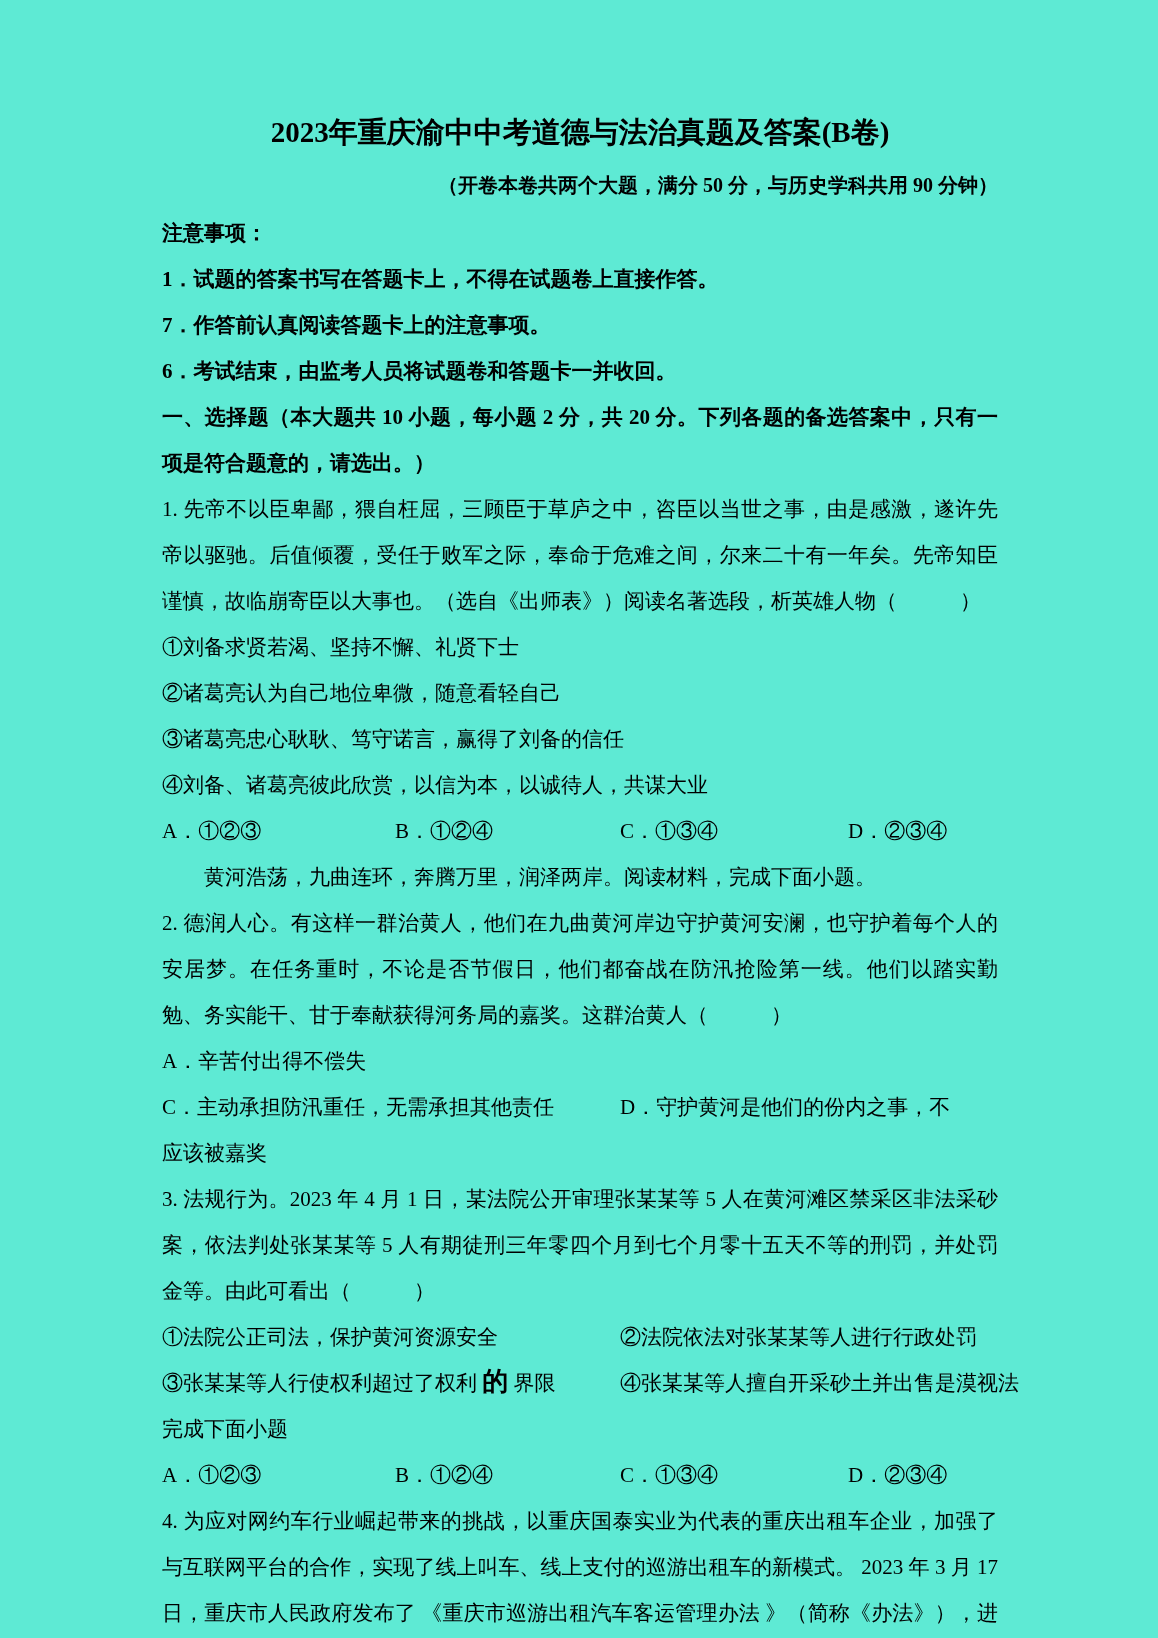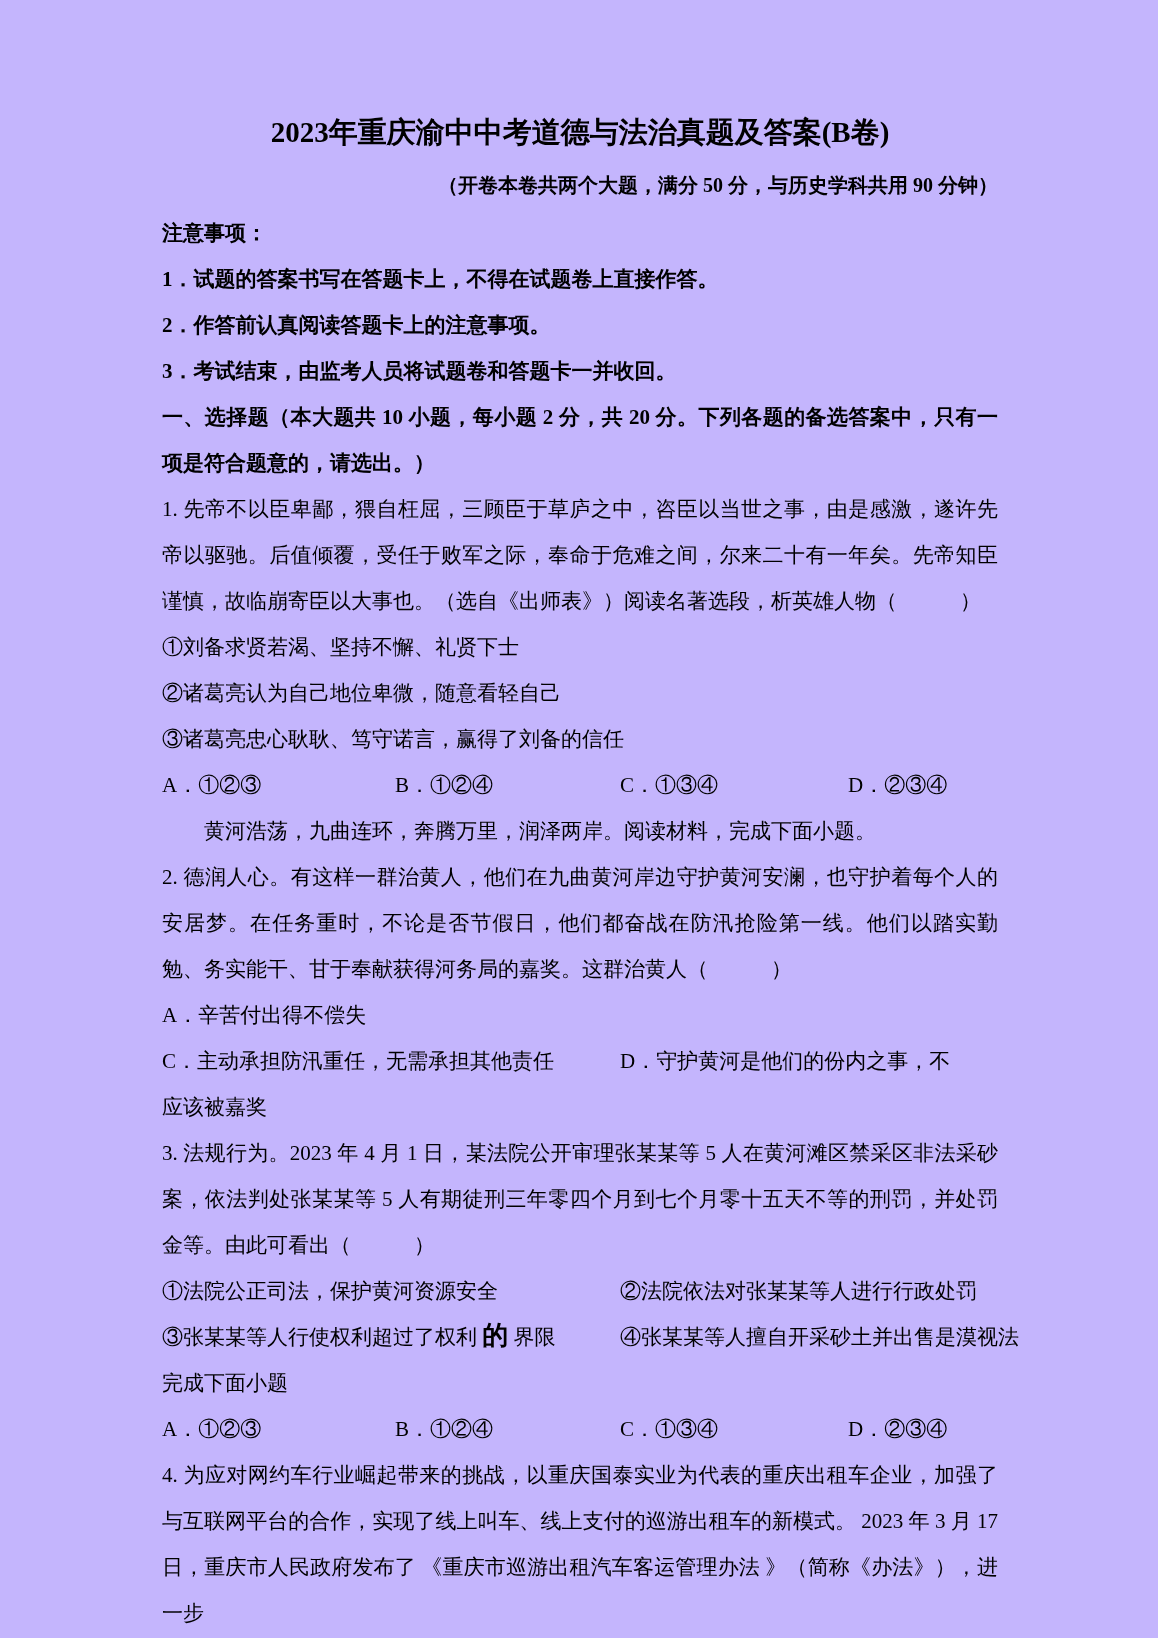--- a/index.html
+++ b/index.html
@@ -5,21 +5,21 @@
   html, body {
     margin: 0;
     padding: 0;
     background: #ffffff;
   }
   .page {
     width: 1158px;
     height: 1638px;
     box-sizing: border-box;
     padding: 112px 160px 30px 162px;
-    background: #c4b5fd;
+    background: #5eead4;
     color: #000000;
     font-family: "Liberation Serif", "DejaVu Serif", serif;
     font-size: 21px;
     line-height: 46px;
     overflow: hidden;
   }
   .doc-title {
     text-align: center;
     font-weight: bold;
     font-size: 29px;
@@ -60,27 +60,28 @@
 </style>
 </head>
 <body>
 
 <div class="page">
   <h1 class="doc-title">2023年重庆渝中中考道德与法治真题及答案(B卷)</h1>
   <div class="doc-subtitle">（开卷本卷共两个大题，满分 50 分，与历史学科共用 90 分钟）</div>
   <div id="doc-body">
       <p class="line bold">注意事项：</p>
       <p class="line bold">1．试题的答案书写在答题卡上，不得在试题卷上直接作答。</p>
-      <p class="line bold">2．作答前认真阅读答题卡上的注意事项。</p>
-      <p class="line bold">3．考试结束，由监考人员将试题卷和答题卡一并收回。</p>
+      <p class="line bold">7．作答前认真阅读答题卡上的注意事项。</p>
+      <p class="line bold">6．考试结束，由监考人员将试题卷和答题卡一并收回。</p>
       <p class="line bold">一、选择题（本大题共 10 小题，每小题 2 分，共 20 分。下列各题的备选答案中，只有一项是符合题意的，请选出。）</p>
       <p class="line para">1.  先帝不以臣卑鄙，猥自枉屈，三顾臣于草庐之中，咨臣以当世之事，由是感激，遂许先帝以驱驰。后值倾覆，受任于败军之际，奉命于危难之间，尔来二十有一年矣。先帝知臣谨慎，故临崩寄臣以大事也。（选自《出师表》）阅读名著选段，析英雄人物（　　　）</p>
       <p class="line para">①刘备求贤若渴、坚持不懈、礼贤下士</p>
       <p class="line para">②诸葛亮认为自己地位卑微，随意看轻自己</p>
       <p class="line para">③诸葛亮忠心耿耿、笃守诺言，赢得了刘备的信任</p>
+      <p class="line para">④刘备、诸葛亮彼此欣赏，以信为本，以诚待人，共谋大业</p>
       <div class="line options4">
         <span class="opt">A．①②③</span>
         <span class="opt">B．①②④</span>
         <span class="opt">C．①③④</span>
         <span class="opt">D．②③④</span>
       </div>
       <p class="line indent">黄河浩荡，九曲连环，奔腾万里，润泽两岸。阅读材料，完成下面小题。</p>
       <p class="line para">2.  德润人心。有这样一群治黄人，他们在九曲黄河岸边守护黄河安澜，也守护着每个人的安居梦。在任务重时，不论是否节假日，他们都奋战在防汛抢险第一线。他们以踏实勤勉、务实能干、甘于奉献获得河务局的嘉奖。这群治黄人（　　　）</p>
       <div class="line pair">
         <span class="cell">A．辛苦付出得不偿失</span>

